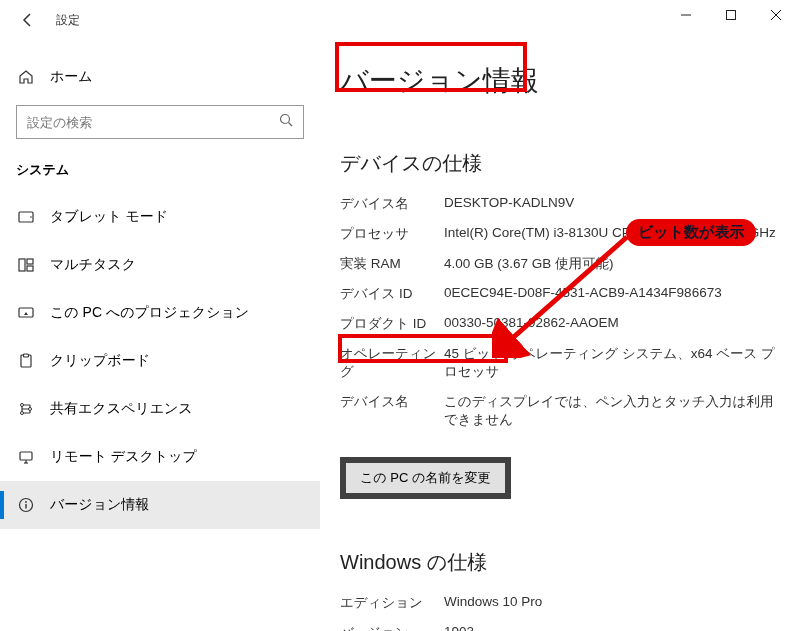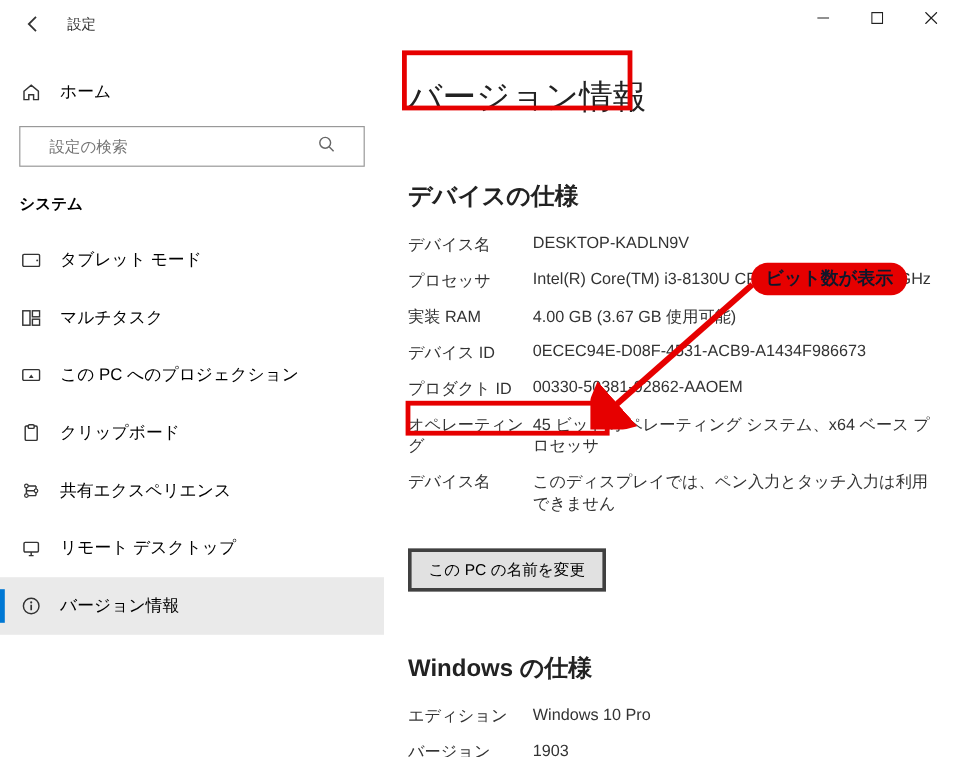--- a/index.html
+++ b/index.html
@@ -8,37 +8,37 @@
     .titlebar .back { width: 40px; height: 40px; display: flex; align-items: center; justify-content: center; cursor: pointer; }
     .titlebar .title { margin-left: 8px; font-size: 12px; color: #333; font-family: Liberation Mono, monospace; }
     .winbtns { position: absolute; right: 0; top: 0; display: flex; }
     .winbtn { width: 45px; height: 30px; display: flex; align-items: center; justify-content: center; cursor: pointer; }
     .container { display: flex; height: calc(100% - 40px); }
     .sidebar { width: 320px; padding: 0 0 0 0; overflow: hidden; }
     .home-row { display: flex; align-items: center; height: 45px; padding-left: 16px; cursor: pointer; margin-top: 14px; }
     .home-row .icon { width: 20px; display: flex; justify-content: center; margin-right: 14px; }
     .home-row span { font-size: 14px; }
     .search-wrap { padding: 0 16px; margin-top: 6px; }
-    .search-box { display: flex; align-items: center; border: 1px solid #999; height: 34px; padding: 0 24px; background: #fff; justify-content: flex-end; }
+    .search-box { display: flex; align-items: center; border: 1px solid #999; height: 34px; padding: 0 10px; background: #fff; justify-content: flex-end; }
     .search-box input { flex: 1; border: none; outline: none; font-size: 13px; background: transparent; }
     .sidebar-header { font-size: 13px; font-weight: 600; padding: 22px 16px 14px 16px; }
     .nav { }
     .nav-item { display: flex; align-items: center; height: 48px; padding-left: 16px; cursor: pointer; position: relative; }
     .nav-item .icon { width: 20px; display: flex; justify-content: center; margin-right: 14px; }
     .nav-item span { font-size: 14px; }
     .nav-item.selected { background: #eaeaea; }
     .nav-item.selected::before { content: ''; position: absolute; left: 0; top: 10px; bottom: 10px; width: 4px; background: #0078d4; }
     .content { flex: 1; padding: 22px 20px 0 20px; overflow: hidden; }
     .page-title { font-size: 28px; font-weight: 400; color: #222; display: inline-block; }
-    .section-title { font-size: 20px; font-weight: 700; margin-top: 50px; color: #222; }
+    .section-title { font-size: 20px; font-weight: 400; margin-top: 50px; color: #222; }
     .specs { margin-top: 18px; }
     .spec-row { display: flex; margin-bottom: 12px; font-size: 13.5px; color: #333; }
     .spec-row dt { width: 104px; flex-shrink: 0; }
     .spec-row dd { flex: 1; }
-    .btn { display: inline-block; border: 3px solid #404040; background: #e1e1e1; padding: 6px 14px; font-size: 13px; margin-top: 16px; cursor: pointer; }
+    .btn { display: inline-block; border: 6px solid #404040; background: #e1e1e1; padding: 6px 14px; font-size: 13px; margin-top: 16px; cursor: pointer; }
     
     .red-box { position: absolute; border: 4px solid #e60000; pointer-events: none; }
     .red-box.title-box { left: 335px; top: 42px; width: 192px; height: 50px; }
     .red-box.type-box { left: 338px; top: 334px; width: 170px; height: 29px; }
     .callout { position: absolute; left: 626px; top: 219px; background: #e60000; color: #0f172a; font-size: 15px; font-weight: bold; padding: 4px 12px; border-radius: 14px; pointer-events: none; }
     .arrow-svg { position: absolute; left: 492px; top: 228px; pointer-events: none; }
   </style>
 </head>
 <body>
 

